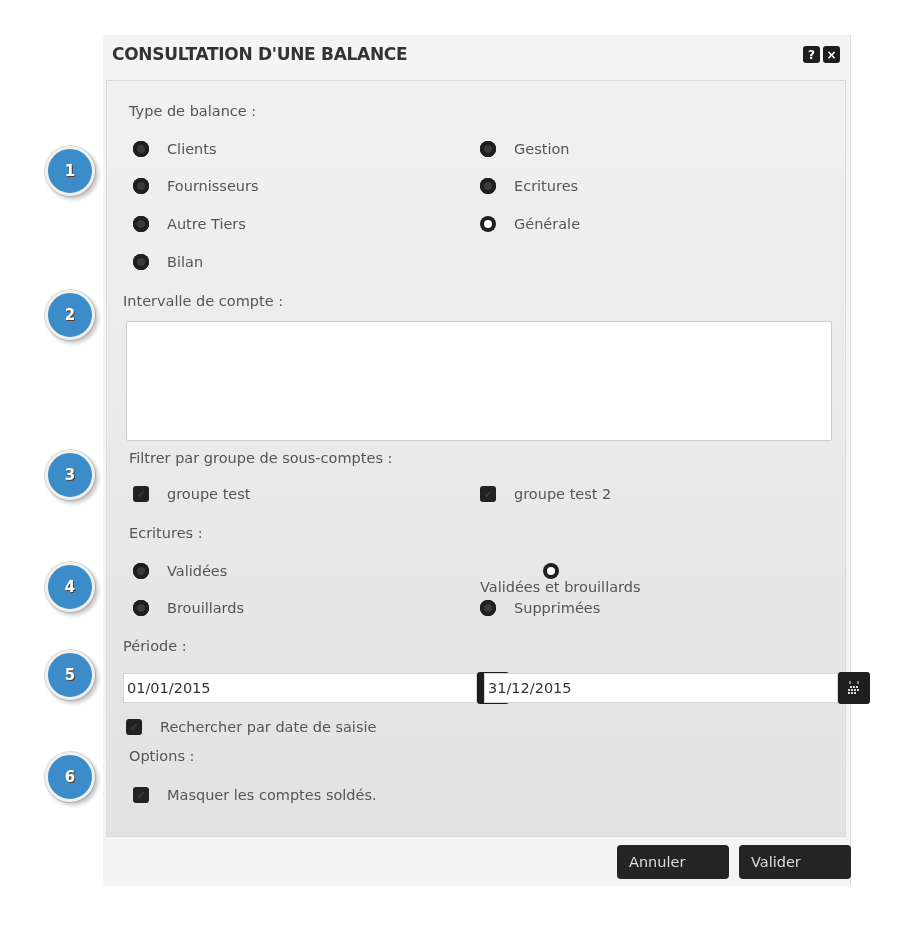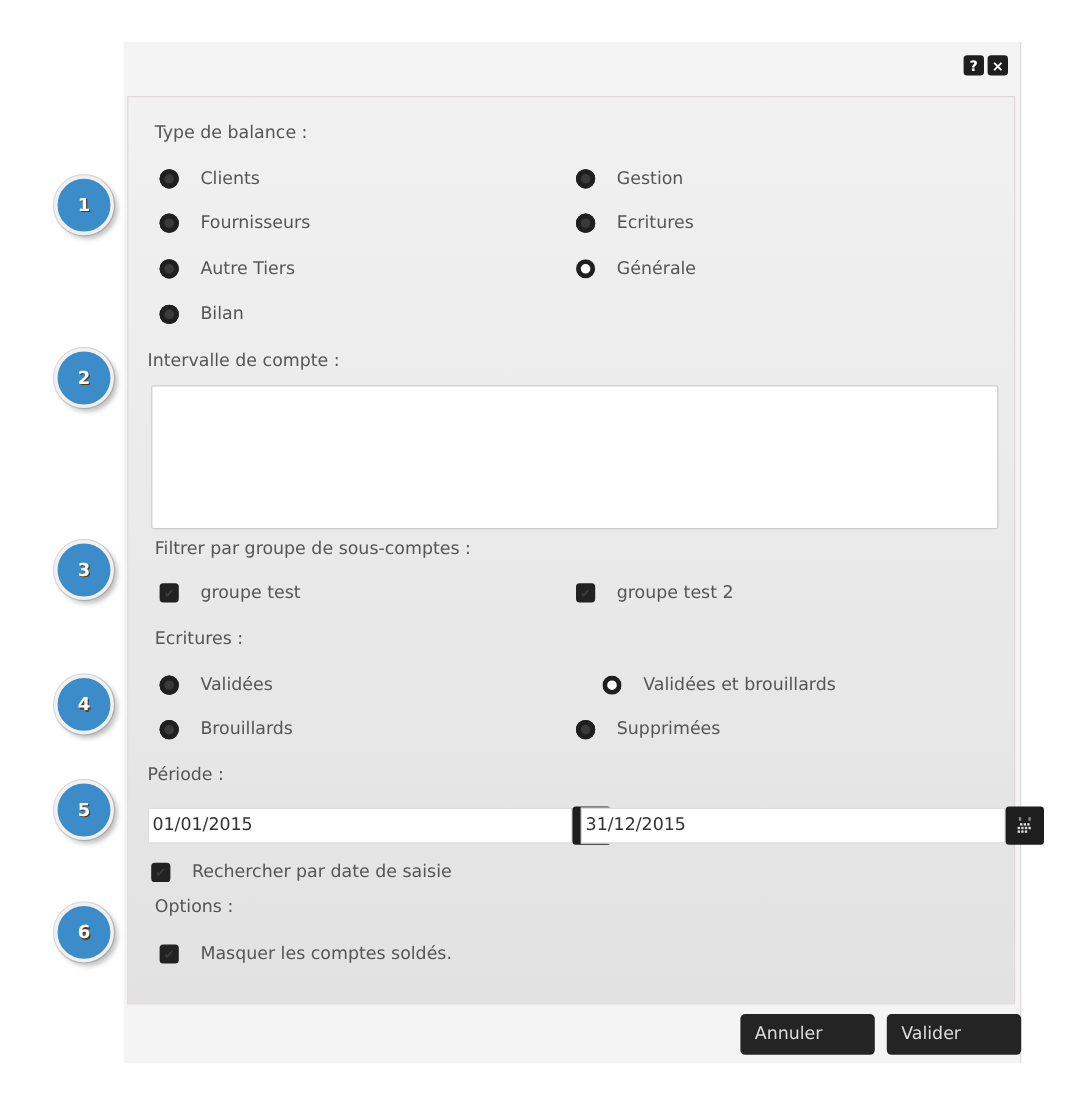--- a/index.html
+++ b/index.html
@@ -68,20 +68,21 @@
 <body>
 
 <div class="marker" style="left:45px;top:146px;">1</div>
 <div class="marker" style="left:45px;top:290px;">2</div>
 <div class="marker" style="left:45px;top:450px;">3</div>
 <div class="marker" style="left:45px;top:562px;">4</div>
 <div class="marker" style="left:45px;top:650px;">5</div>
 <div class="marker" style="left:45px;top:752px;">6</div>
 
 <div class="dialog">
+  <div class="title">CONSULTATION D'UNE BALANCE</div>
   <div class="title-btns">
     <div class="tbtn">?</div>
     <div class="tbtn">×</div>
   </div>
 
   <div class="body">
 
     <div class="lbl" style="left:22px;top:22px;">Type de balance :</div>
     <div class="opt" style="left:26px;top:60px;">
       <span class="radio"></span>
@@ -127,21 +128,21 @@
 
     <div class="lbl" style="left:22px;top:444px;text-align:right;">Ecritures :</div>
     <div class="opt" style="left:26px;top:482px;">
       <span class="radio"></span>
       <span>Validées</span>
     </div>
     <div class="opt" style="left:26px;top:519px;">
       <span class="radio"></span>
       <span>Brouillards</span>
     </div>
-    <div class="opt" style="left:395px;top:482px;">
+    <div class="opt" style="left:373px;top:482px;flex-direction:column;">
       <span class="radio checked"></span>
       <span>Validées et brouillards</span>
     </div>
     <div class="opt" style="left:373px;top:519px;">
       <span class="radio"></span>
       <span>Supprimées</span>
     </div>
 
     <div class="lbl" style="left:16px;top:557px;">Période :</div>
     <div class="date" style="left:16px;top:592px;">

